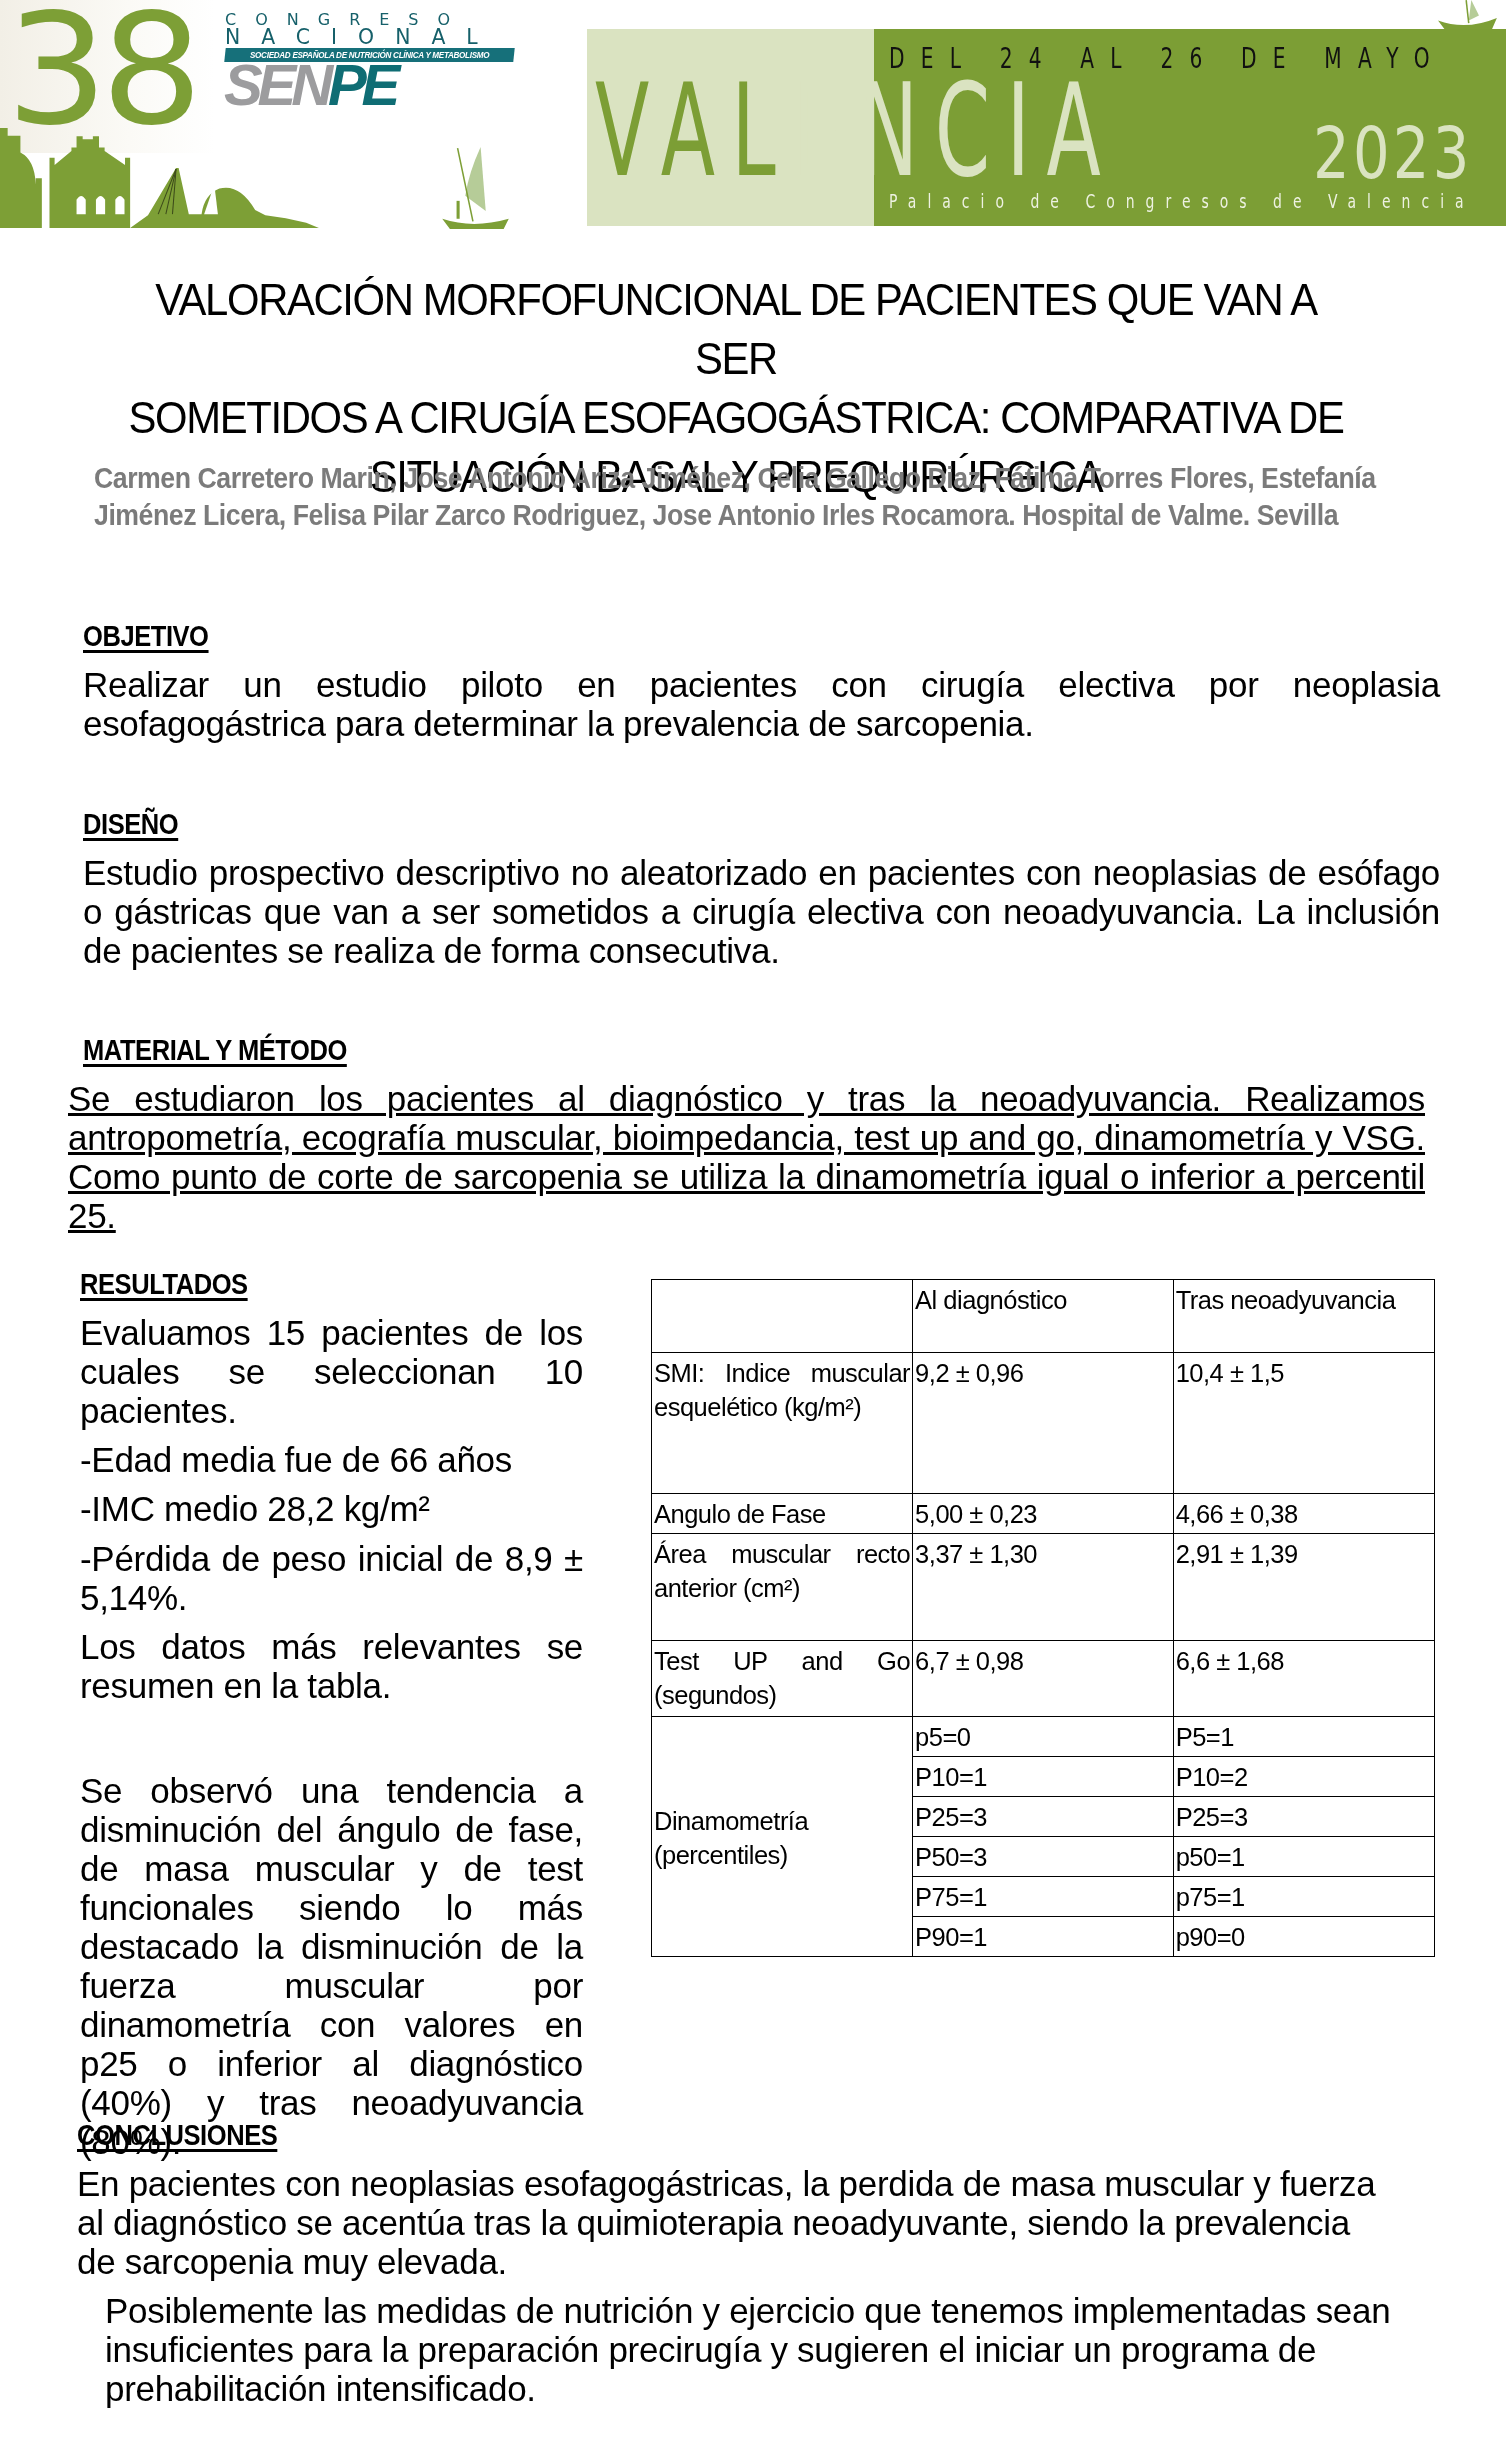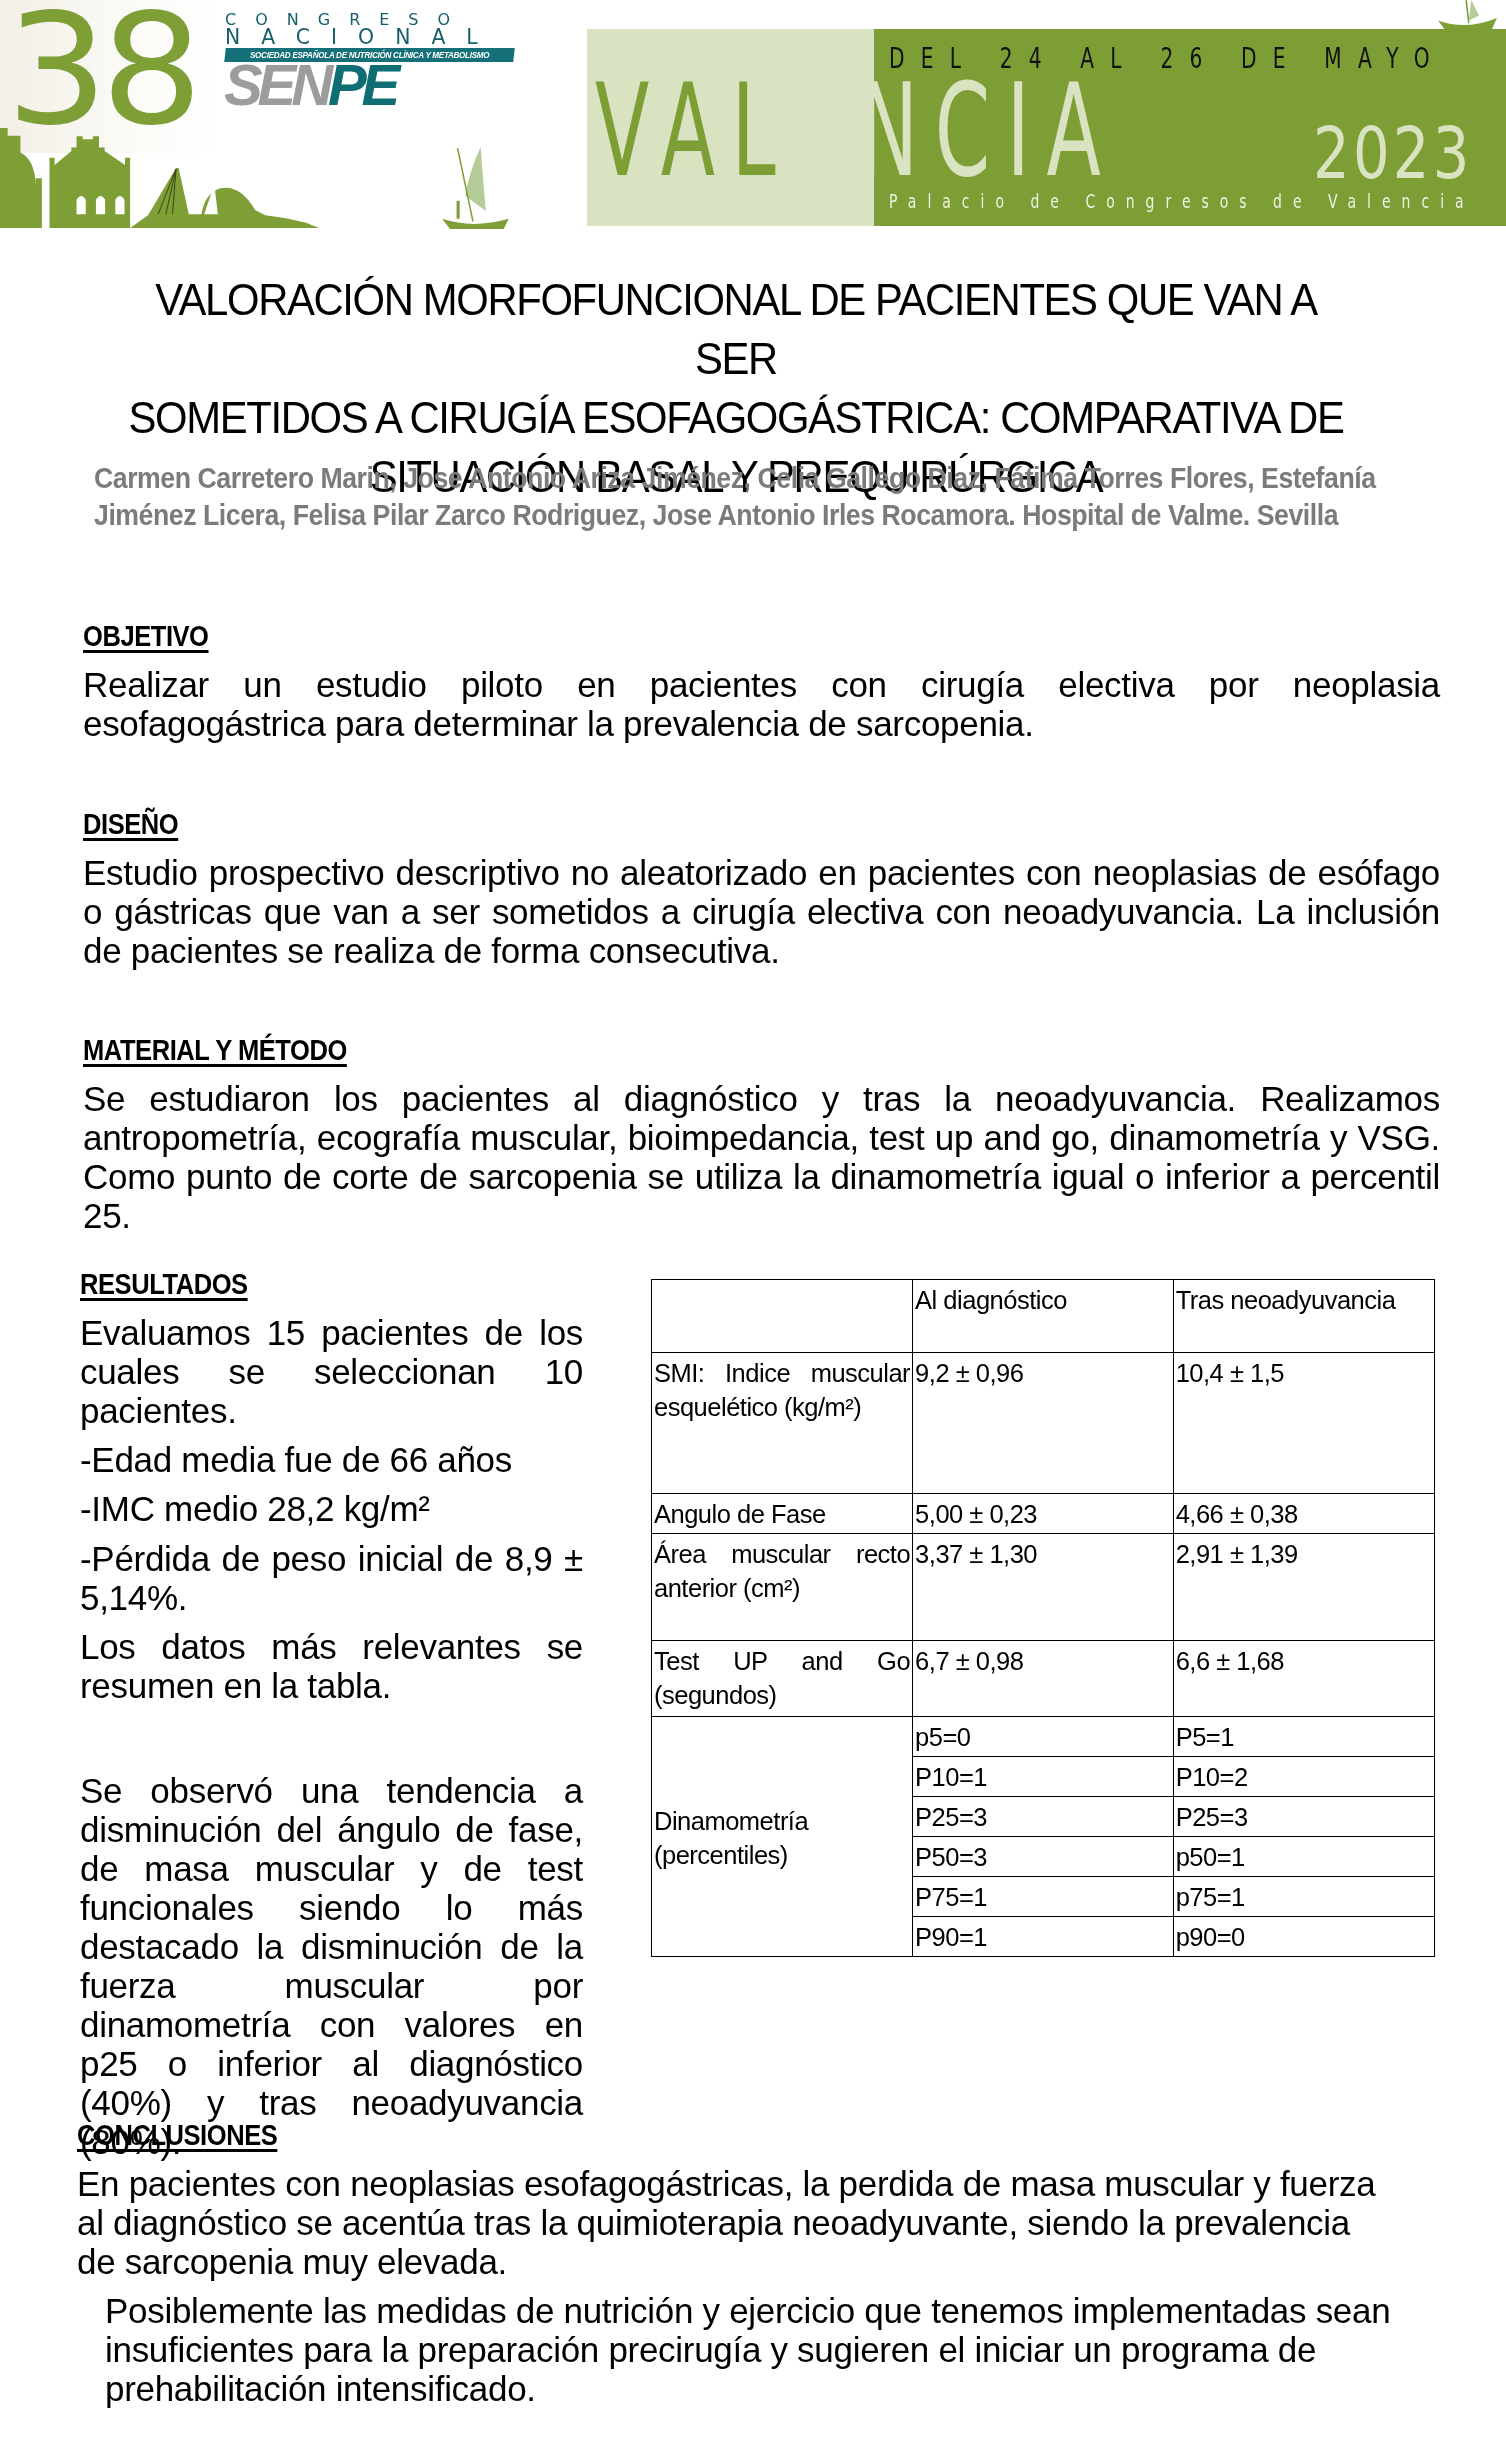--- a/index.html
+++ b/index.html
@@ -138,21 +138,21 @@
   <span class="line">Jiménez Licera, Felisa Pilar Zarco Rodriguez, Jose Antonio Irles Rocamora. Hospital de Valme. Sevilla</span>
 </div>
 
 <div class="sec-head" style="left:83px; top:621px;">OBJETIVO</div>
 <div class="body-text" style="left:83px; top:665px; width:1357px;">Realizar un estudio piloto en pacientes con cirugía electiva por neoplasia esofagogástrica para determinar la prevalencia de sarcopenia.</div>
 
 <div class="sec-head" style="left:83px; top:809px;">DISEÑO</div>
 <div class="body-text" style="left:83px; top:853px; width:1357px;">Estudio prospectivo descriptivo no aleatorizado en pacientes con neoplasias de esófago o gástricas que van a ser sometidos a cirugía electiva con neoadyuvancia.  La inclusión de pacientes se realiza de forma consecutiva.</div>
 
 <div class="sec-head" style="left:83px; top:1035px;">MATERIAL Y MÉTODO</div>
-<div class="body-text" style="left:83px; top:1079px; width:1357px;"> Se estudiaron los pacientes al diagnóstico y tras la neoadyuvancia. Realizamos antropometría, ecografía muscular, bioimpedancia, test up and go, dinamometría y VSG. Como punto de corte de sarcopenia se utiliza la  dinamometría igual o inferior a percentil 25.</div>
+<div class="body-text" style="left:68px; top:1079px; width:1357px;text-decoration:underline;"> Se estudiaron los pacientes al diagnóstico y tras la neoadyuvancia. Realizamos antropometría, ecografía muscular, bioimpedancia, test up and go, dinamometría y VSG. Como punto de corte de sarcopenia se utiliza la  dinamometría igual o inferior a percentil 25.</div>
 
 <div class="sec-head" style="left:80px; top:1269px;">RESULTADOS</div>
 <div class="body-text" style="left:80px; top:1313px; width:503px;">
   <p>Evaluamos 15 pacientes de los cuales se seleccionan 10 pacientes.</p>
   <p style="margin-top:10.2px;">-Edad media fue de 66 años</p>
   <p style="margin-top:10.2px;">-IMC medio 28,2  kg/m²</p>
   <p style="margin-top:10.2px;">-Pérdida de peso inicial de 8,9 ± 5,14%.</p>
   <p style="margin-top:10.2px;">Los datos más relevantes se resumen en la tabla.</p>
   <p style="margin-top:66px;">Se observó una tendencia a disminución del ángulo de fase, de masa muscular y  de test funcionales siendo lo más destacado la disminución de la fuerza muscular por dinamometría con valores en p25 o inferior al diagnóstico (40%) y tras neoadyuvancia (80%).</p>
 </div>

